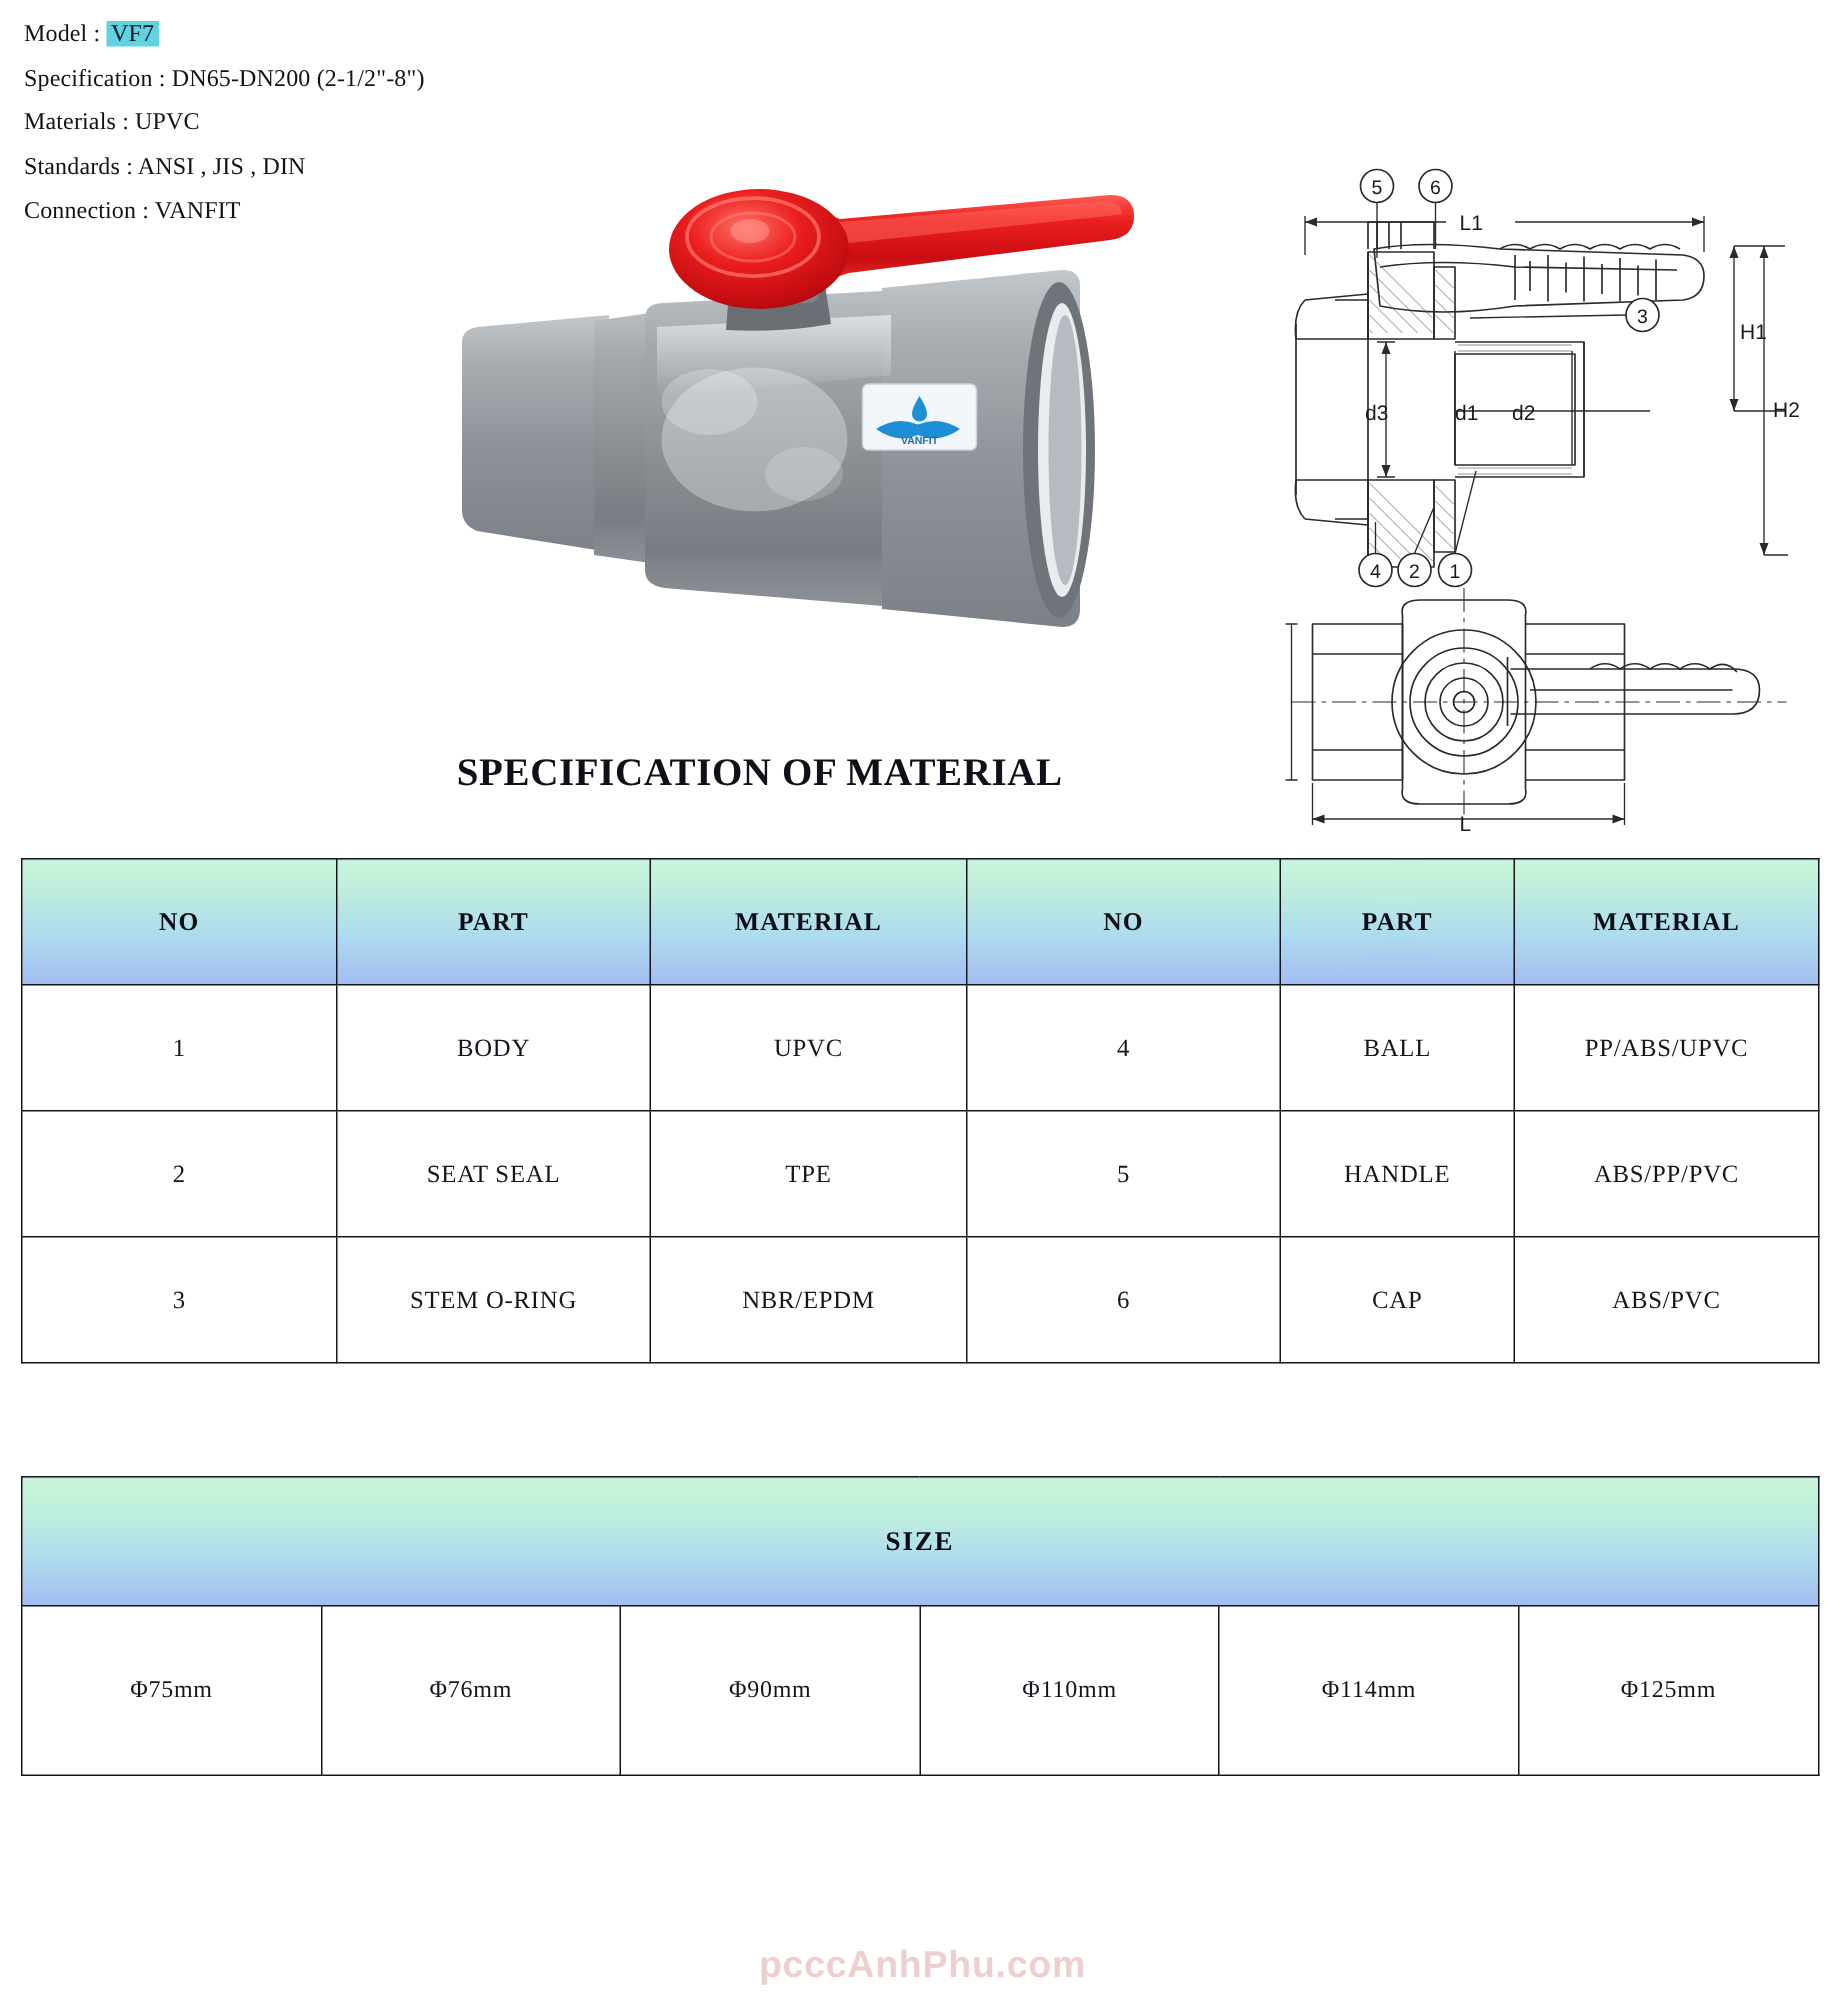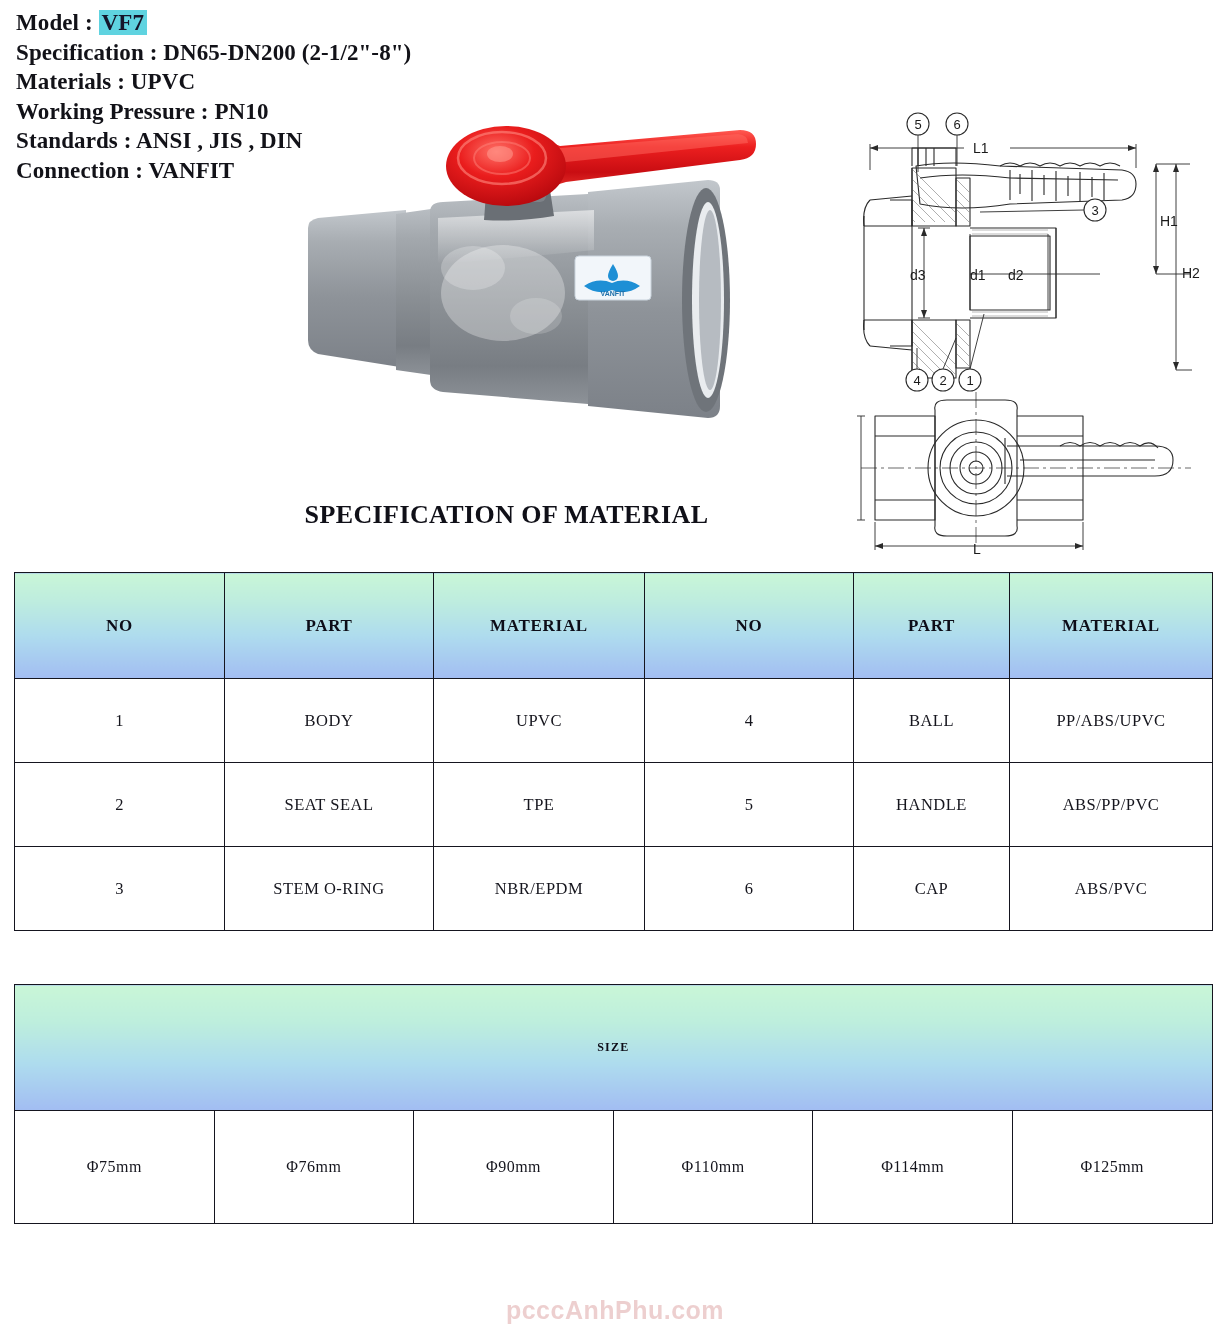--- a/index.html
+++ b/index.html
@@ -16,22 +16,22 @@
   }
 
   
   .spec-block {
     position: absolute;
     left: 16px; top: 8px;
     width: 560px;
     z-index: 5;
   }
   .spec-line {
-    font-size: 23px;
-    font-weight: bold;
+    font-size: 16px;
+    font-weight: normal;
     line-height: 29.6px;
     white-space: nowrap;
     letter-spacing: .1px;
     color: #121218;
   }
   .hl {
     background: #5fd3e0;
     padding: 0 3px;
     color: #15152a;
   }
@@ -81,37 +81,37 @@
     border: 1.6px solid #15151f;
     text-align: center;
     vertical-align: middle;
     font-weight: normal;
   }
   .tbl .hd {
     background: linear-gradient(180deg, #c9f6d7 0%, #bdecdf 28%, #aedbee 60%, #a2bdf2 100%);
     font-size: 17px;
     font-weight: bold;
     letter-spacing: .7px;
-    height: 106px;
+    height: 84px;
     color: #0d0d18;
   }
   .tbl .cell {
     height: 84px;
     font-size: 16.5px;
     letter-spacing: .5px;
     background: #fff;
     color: #15151d;
   }
 
   #material-table { left: 14px; top: 572px; width: 1198px; }
   #size-table     { left: 14px; top: 984px; width: 1198px; }
 
   #size-table .size-title {
-    height: 126px;
-    font-size: 12px;
+    height: 86px;
+    font-size: 18px;
     font-weight: bold;
     letter-spacing: 1.2px;
     background: linear-gradient(180deg, #c9f6d7 0%, #bdeedd 30%, #aedcee 62%, #a2bdf2 100%);
     color: #0d0d18;
   }
   #size-table .cell { height: 113px; font-size: 16px; }
 
   
   .watermark {
     position: absolute;
@@ -128,21 +128,20 @@
 </style>
 </head>
 <body>
 
 <div class="spec-block">
   <div class="spec-line">
     <span>Model : </span><span class="hl">VF7</span>
   </div>
   <div class="spec-line">Specification : DN65-DN200 (2-1/2"-8")</div>
   <div class="spec-line">Materials : UPVC</div>
-  <div class="spec-line">Working Pressure : PN10</div>
   <div class="spec-line">Standards : ANSI , JIS , DIN</div>
   <div class="spec-line">Connection : VANFIT</div>
 </div>
 
 <div class="photo">
   <svg width="470" height="330" viewBox="0 0 470 330">
     <defs>
       <linearGradient id="bodyG" x1="0" y1="0" x2="0" y2="1">
         <stop offset="0%" stop-color="#b9bec3"></stop>
         <stop offset="18%" stop-color="#a3a8ad"></stop>

